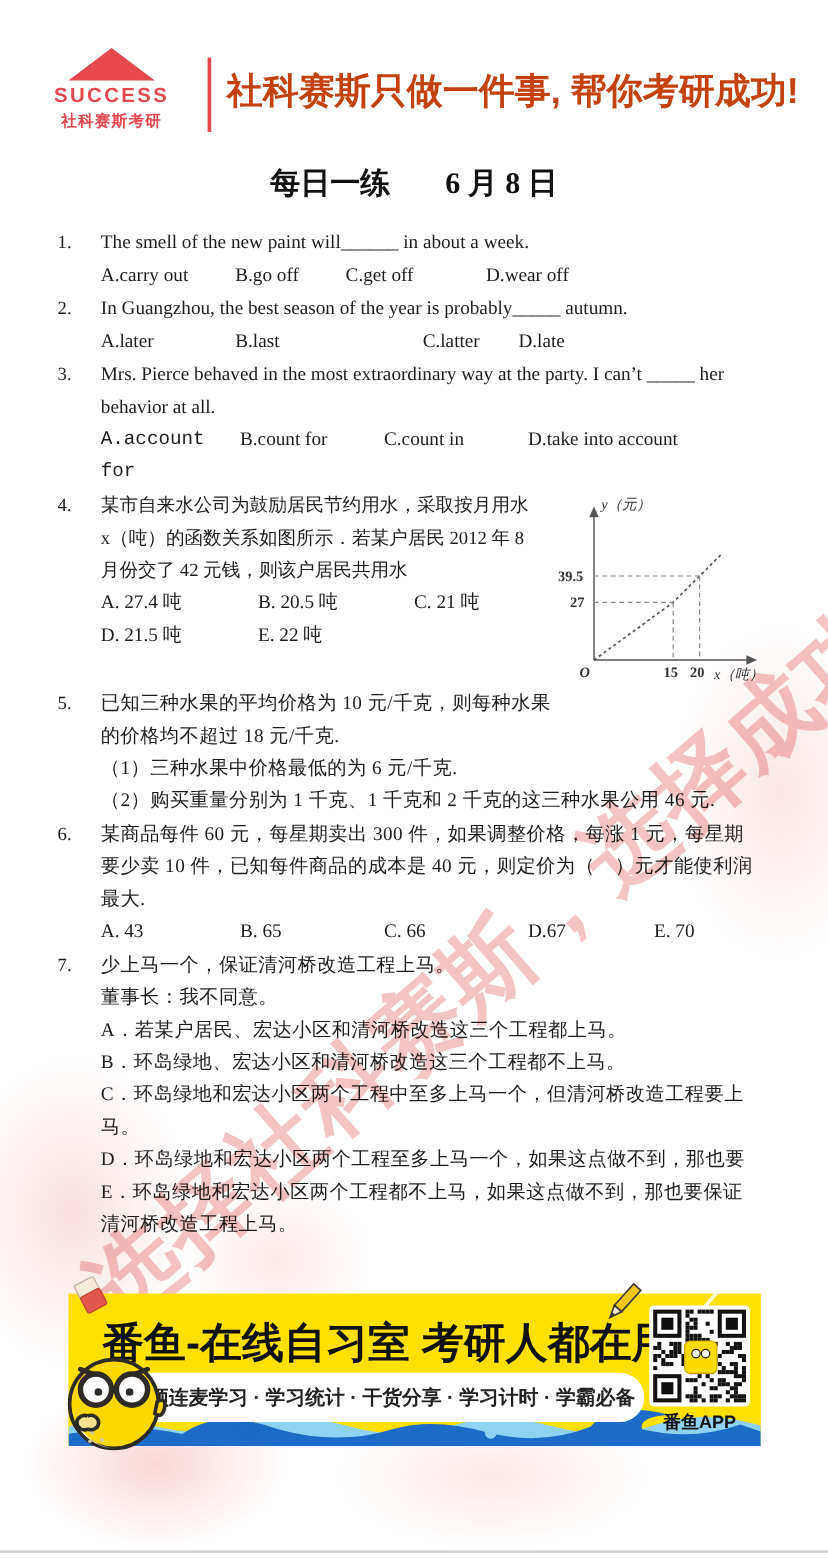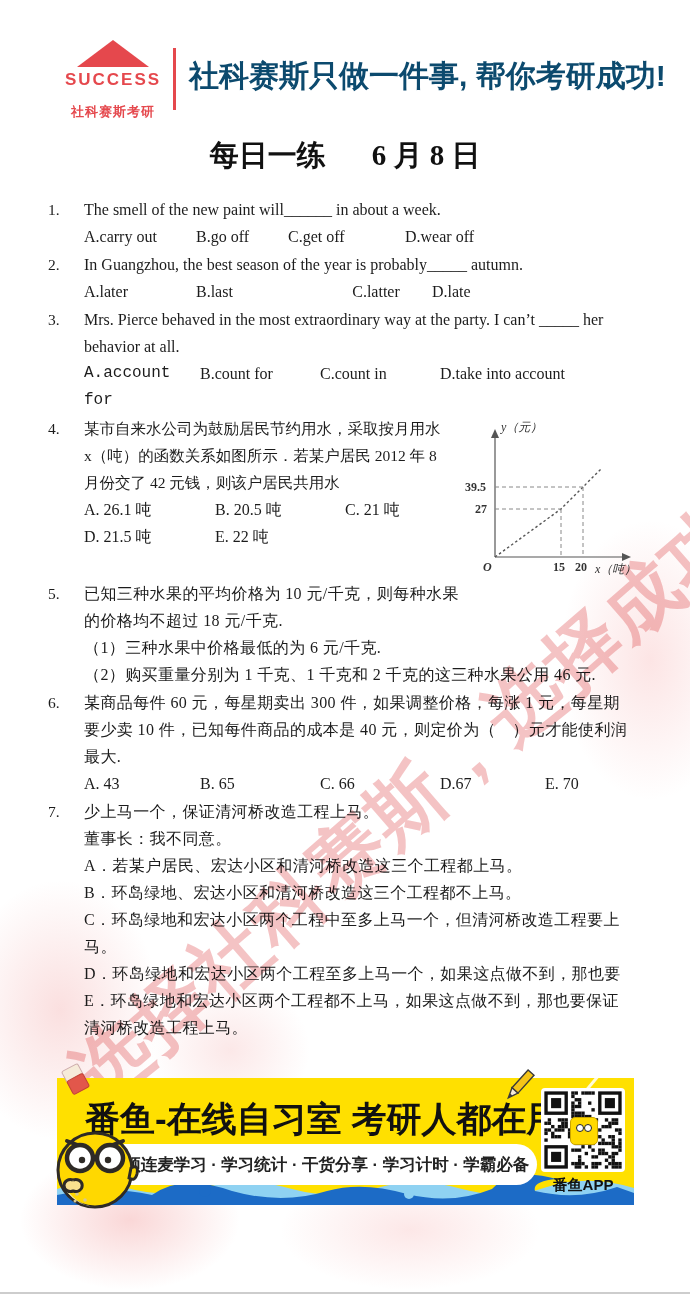--- a/index.html
+++ b/index.html
@@ -1,33 +1,33 @@
 <!DOCTYPE html>
 <html><head>
 <meta charset="utf-8">
 <style>
   html,body{margin:0;padding:0;background:#ffffff;}
   .page{position:relative;width:690px;height:1298px;background:#fff;overflow:hidden;
         font-family:"Liberation Serif","DejaVu Serif",serif;color:#1c1c1c;margin:0 auto;}
 
   
   .header{position:relative;height:80px;margin-top:40px;}
-  .logo{position:absolute;left:53px;top:0;width:120px;text-align:center;}
+  .logo{position:absolute;left:33px;top:0;width:120px;text-align:center;}
   .logo-tri{width:0;height:0;margin:0 auto;border-left:36px solid transparent;
             border-right:36px solid transparent;border-bottom:27px solid #E5484D;}
   .logo-brand{font-family:"Liberation Sans",sans-serif;font-weight:800;font-size:17px;
               color:#E5484D;letter-spacing:2px;margin-top:3px;}
   .logo-sub{font-family:"Liberation Sans",sans-serif;font-weight:700;font-size:13px;
-            color:#E5484D;margin-top:13px;letter-spacing:1px;}
+            color:#E5484D;margin-top:2px;letter-spacing:1px;}
   .hdr-divider{position:absolute;left:173px;top:8px;width:3px;height:62px;background:#E5484D;}
   .slogan{position:absolute;left:189px;top:16px;font-family:"Liberation Sans",sans-serif;
-          font-weight:800;font-size:30px;color:#0c4a6e;white-space:nowrap;letter-spacing:0px;}
+          font-weight:800;font-size:30px;color:#c2410c;white-space:nowrap;letter-spacing:0px;}
 
   
-  .title{ text-align:center;font-weight:700;font-size:29px;margin-top:16px;color:#111;}
+  .title{ text-align:center;font-weight:700;font-size:25px;margin-top:16px;color:#111;}
   .title-gap{display:inline-block;width:46px;}
 
   
   .main{margin:20px 42px 0 48px;position:relative;z-index:2;}
   .q{display:flex;margin-bottom:1px;}
   .q-num{width:36px;flex:none;font-size:15.5px;line-height:27px;}
   .q-body{flex:1;min-width:0;}
   .q-line{line-height:27px;font-size:16px;white-space:nowrap;}
   .cn .q-line{letter-spacing:.4px;}
   .q4-tight .q-line{font-size:15.5px;letter-spacing:0;white-space:normal;}
@@ -174,21 +174,21 @@
           <text x="20" y="154" font-size="12" font-style="italic" font-weight="bold" fill="#333">O</text>
           <text x="90" y="154" font-size="12" font-weight="bold" fill="#333">15</text>
           <text x="112" y="154" font-size="12" font-weight="bold" fill="#333">20</text>
         </svg>
         <div>
             <div class="q-line">某市自来水公司为鼓励居民节约用水，采取按月用水</div>
             <div class="q-line">x（吨）的函数关系如图所示．若某户居民 2012 年 8</div>
             <div class="q-line">月份交了 42 元钱，则该户居民共用水</div>
           </div>
         <div class="opts">
-            <div class="opt" style="width: 131px;">A. 26.1 吨</div>
+            <div class="opt" style="width: 131px;">A. 27.4 吨</div>
             <div class="opt" style="width: 130px;">B. 20.5 吨</div>
             <div class="opt">C. 21 吨</div>
           </div>
         <div class="opts">
             <div class="opt" style="width: 131px;">D. 21.5 吨</div>
             <div class="opt">E. 22 吨</div>
           </div>
       </div>
     </div>
 

